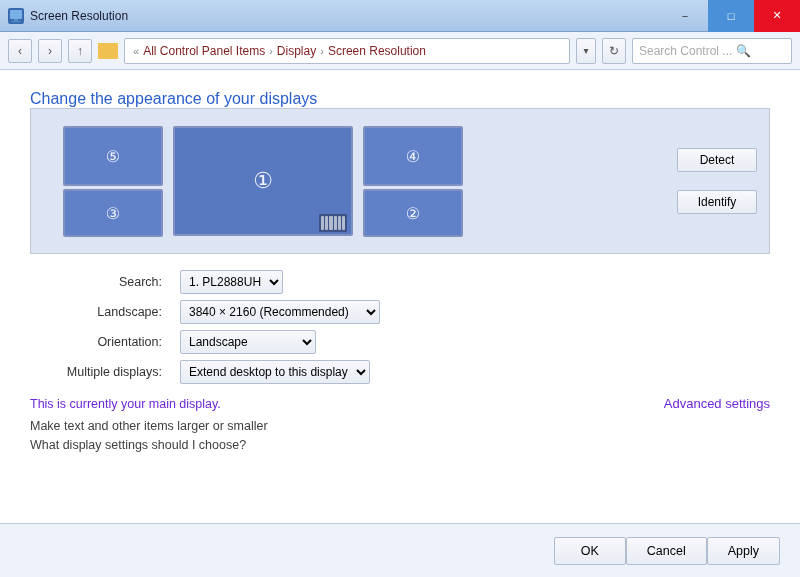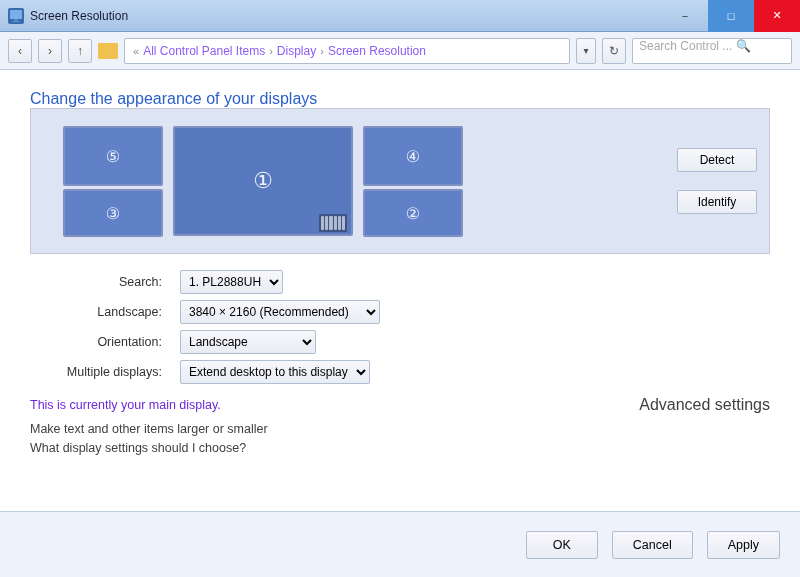--- a/index.html
+++ b/index.html
@@ -114,21 +114,21 @@
       padding: 0 8px;
       gap: 4px;
       font-size: 12px;
       color: #333;
     }
     .breadcrumb-sep {
       color: #888;
       font-size: 11px;
     }
     .breadcrumb-link {
-      color: #8b5cf6;
+      color: #7f1d1d;
       cursor: pointer;
       text-align: center;
     }
     .address-dropdown {
       width: 20px;
       height: 26px;
       border: 1px solid #b0bcd0;
       background: linear-gradient(to bottom, #f8f8fc, #e8ecf4);
       border-radius: 2px;
       cursor: pointer;
@@ -151,21 +151,21 @@
       font-size: 12px;
       color: #555;
     }
     .search-box {
       height: 26px;
       width: 160px;
       border: 1px solid #b0bcd0;
       background: white;
       border-radius: 2px;
       display: flex;
-      align-items: flex-start;
+      align-items: center;
       padding: 0 6px;
       gap: 4px;
       font-size: 12px;
       color: #aaa;
     }
 
     
     .main-content {
       background: white;
       margin: 0;
@@ -296,48 +296,48 @@
       justify-content: space-between;
       align-items: center;
       margin-top: 12px;
       margin-bottom: 8px;
     }
     .info-text {
       font-size: 12.5px;
       color: #6d28d9;
     }
     .advanced-link {
-      color: #404040;
-      font-size: 16px;
+      color: #6d28d9;
+      font-size: 13px;
       cursor: pointer;
       text-decoration: none;
     }
     .help-link {
       color: #404040;
       font-size: 12.5px;
       cursor: pointer;
       text-decoration: none;
       display: block;
       margin-bottom: 5px;
     }
 
     
     .bottom-bar {
       position: absolute;
       bottom: 0;
       left: 0;
       right: 0;
-      height: 66px;
+      height: 54px;
       background: #eef2fa;
       border-top: 1px solid #c0cce0;
       display: flex;
       align-items: center;
       justify-content: flex-end;
       padding: 0 20px;
-      gap: 14px;
+      gap: 0;
     }
     .action-btn {
       padding: 6px 20px;
       border: 1px solid #b0bcd0;
       background: linear-gradient(to bottom, #f8f8fc, #e8ecf4);
       border-radius: 2px;
       cursor: pointer;
       font-size: 12.5px;
       min-width: 72px;
     }

